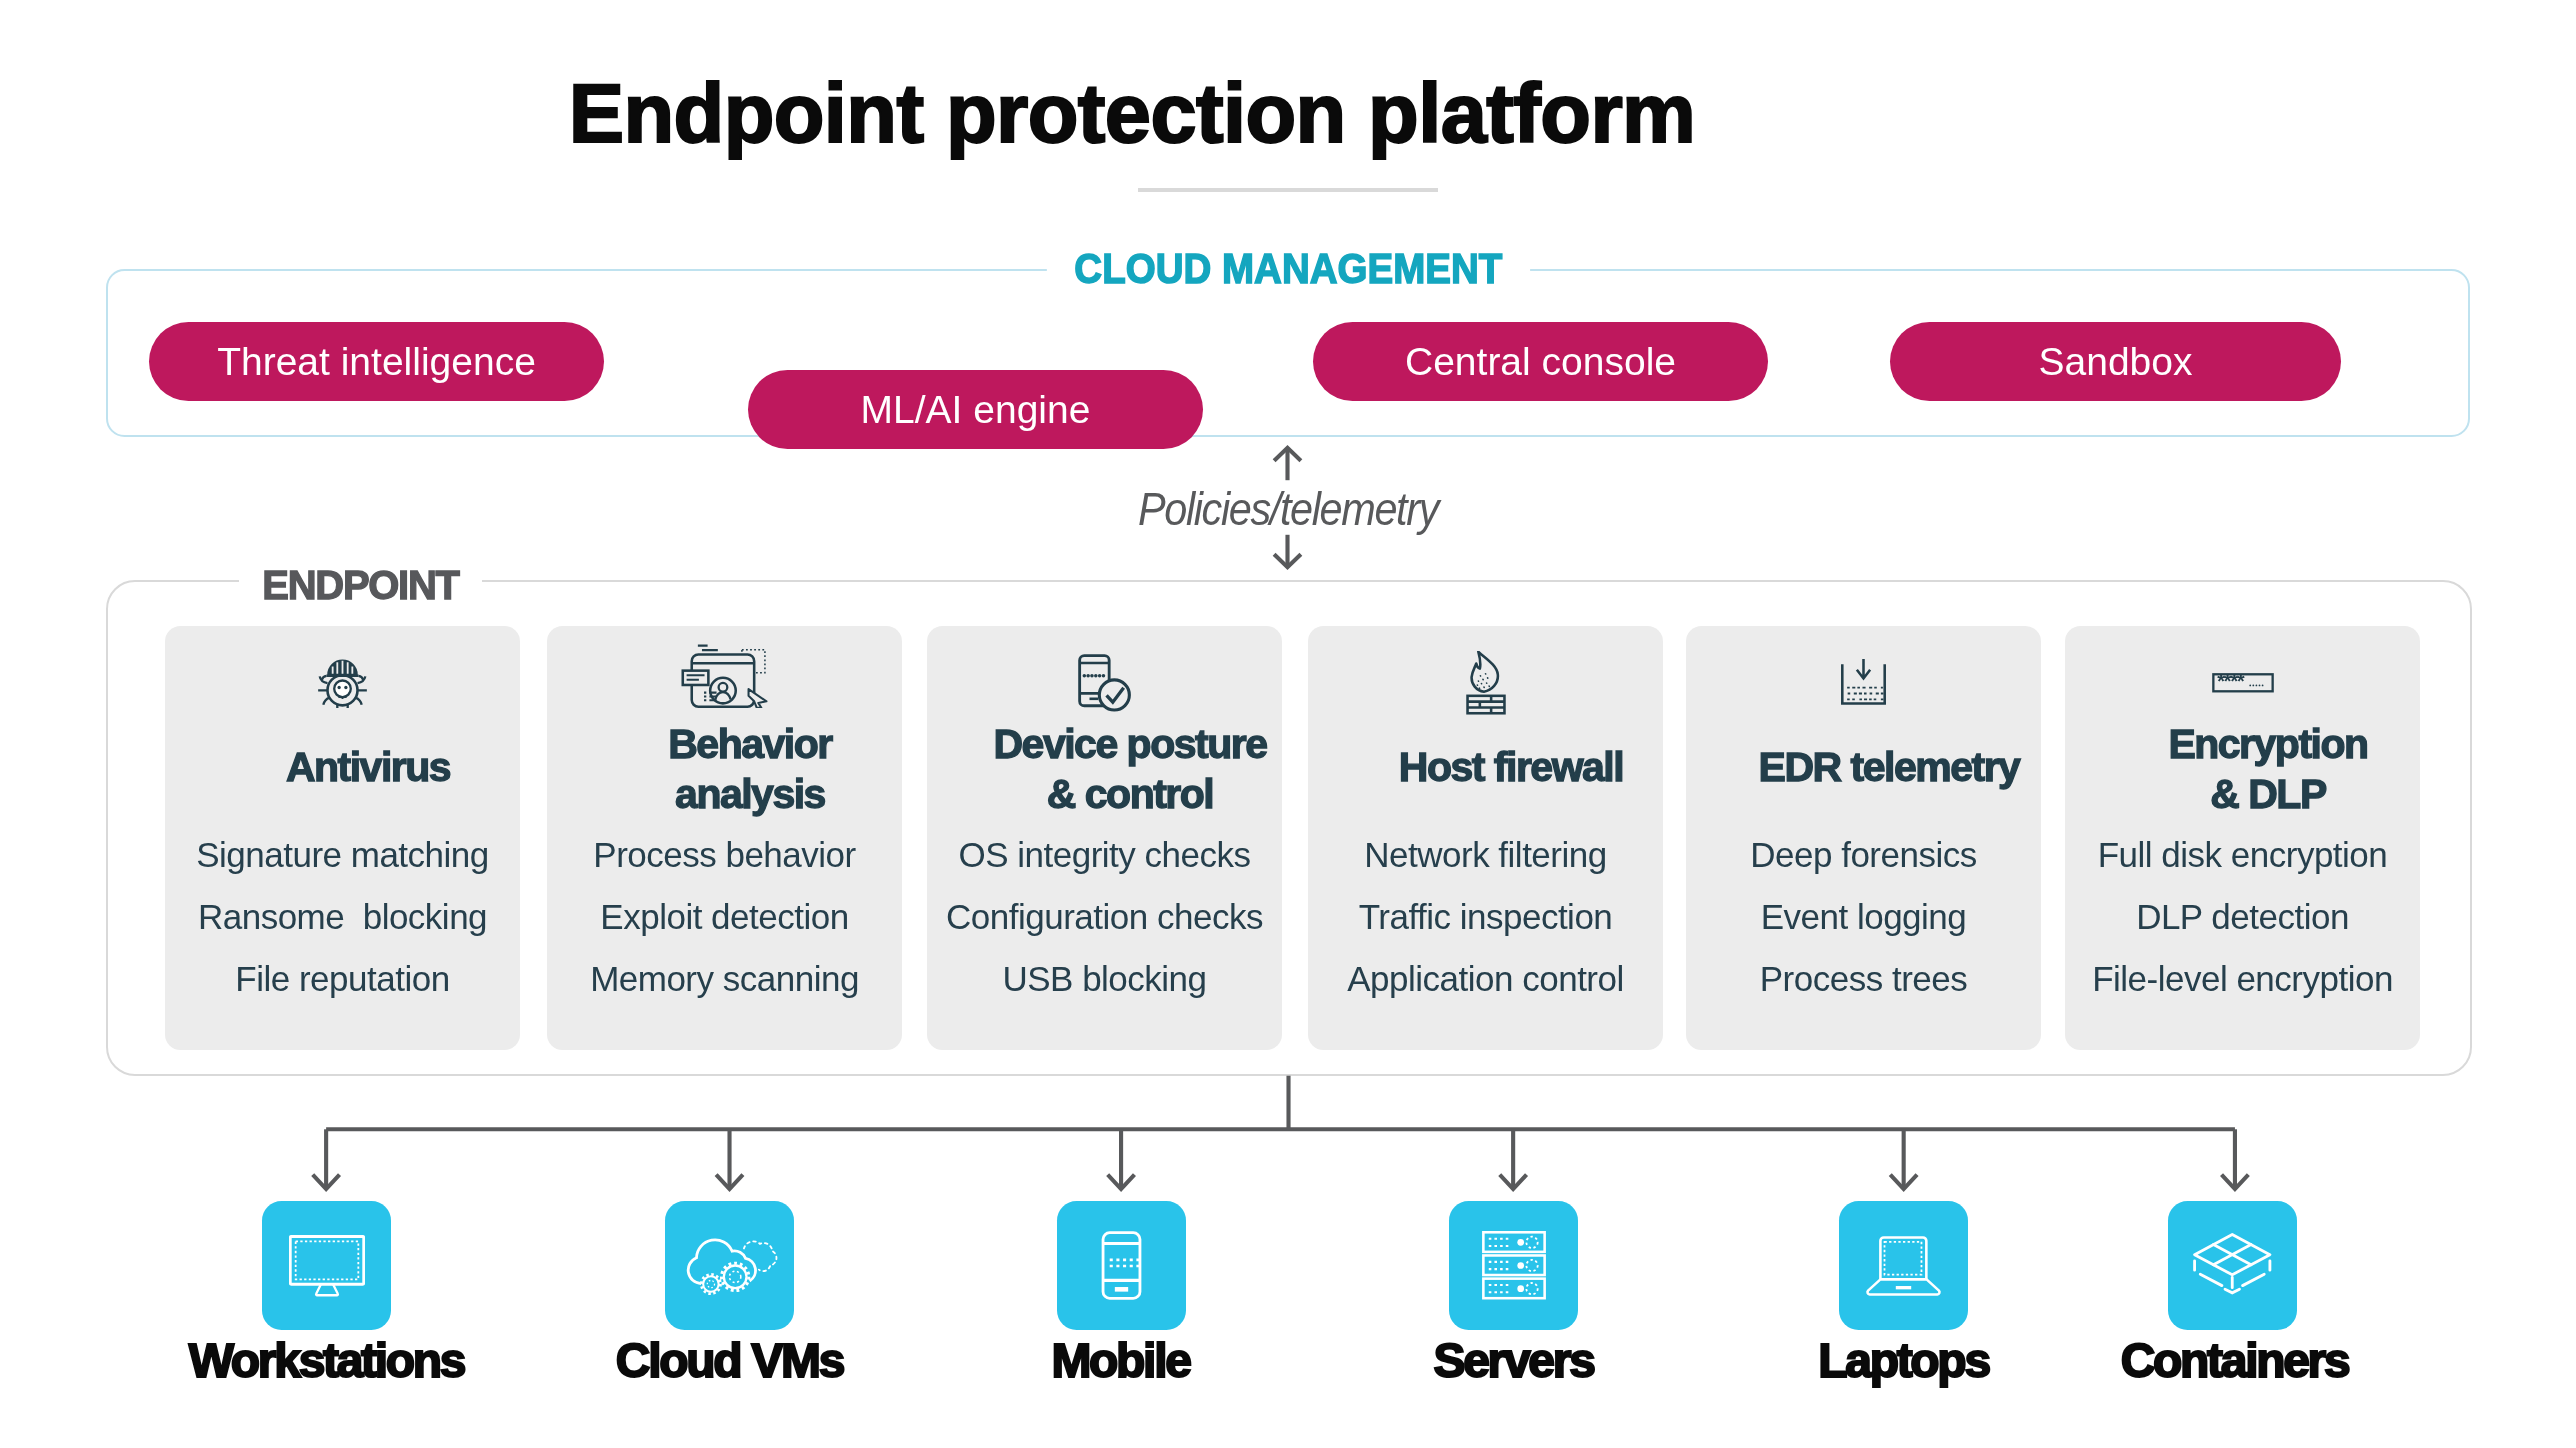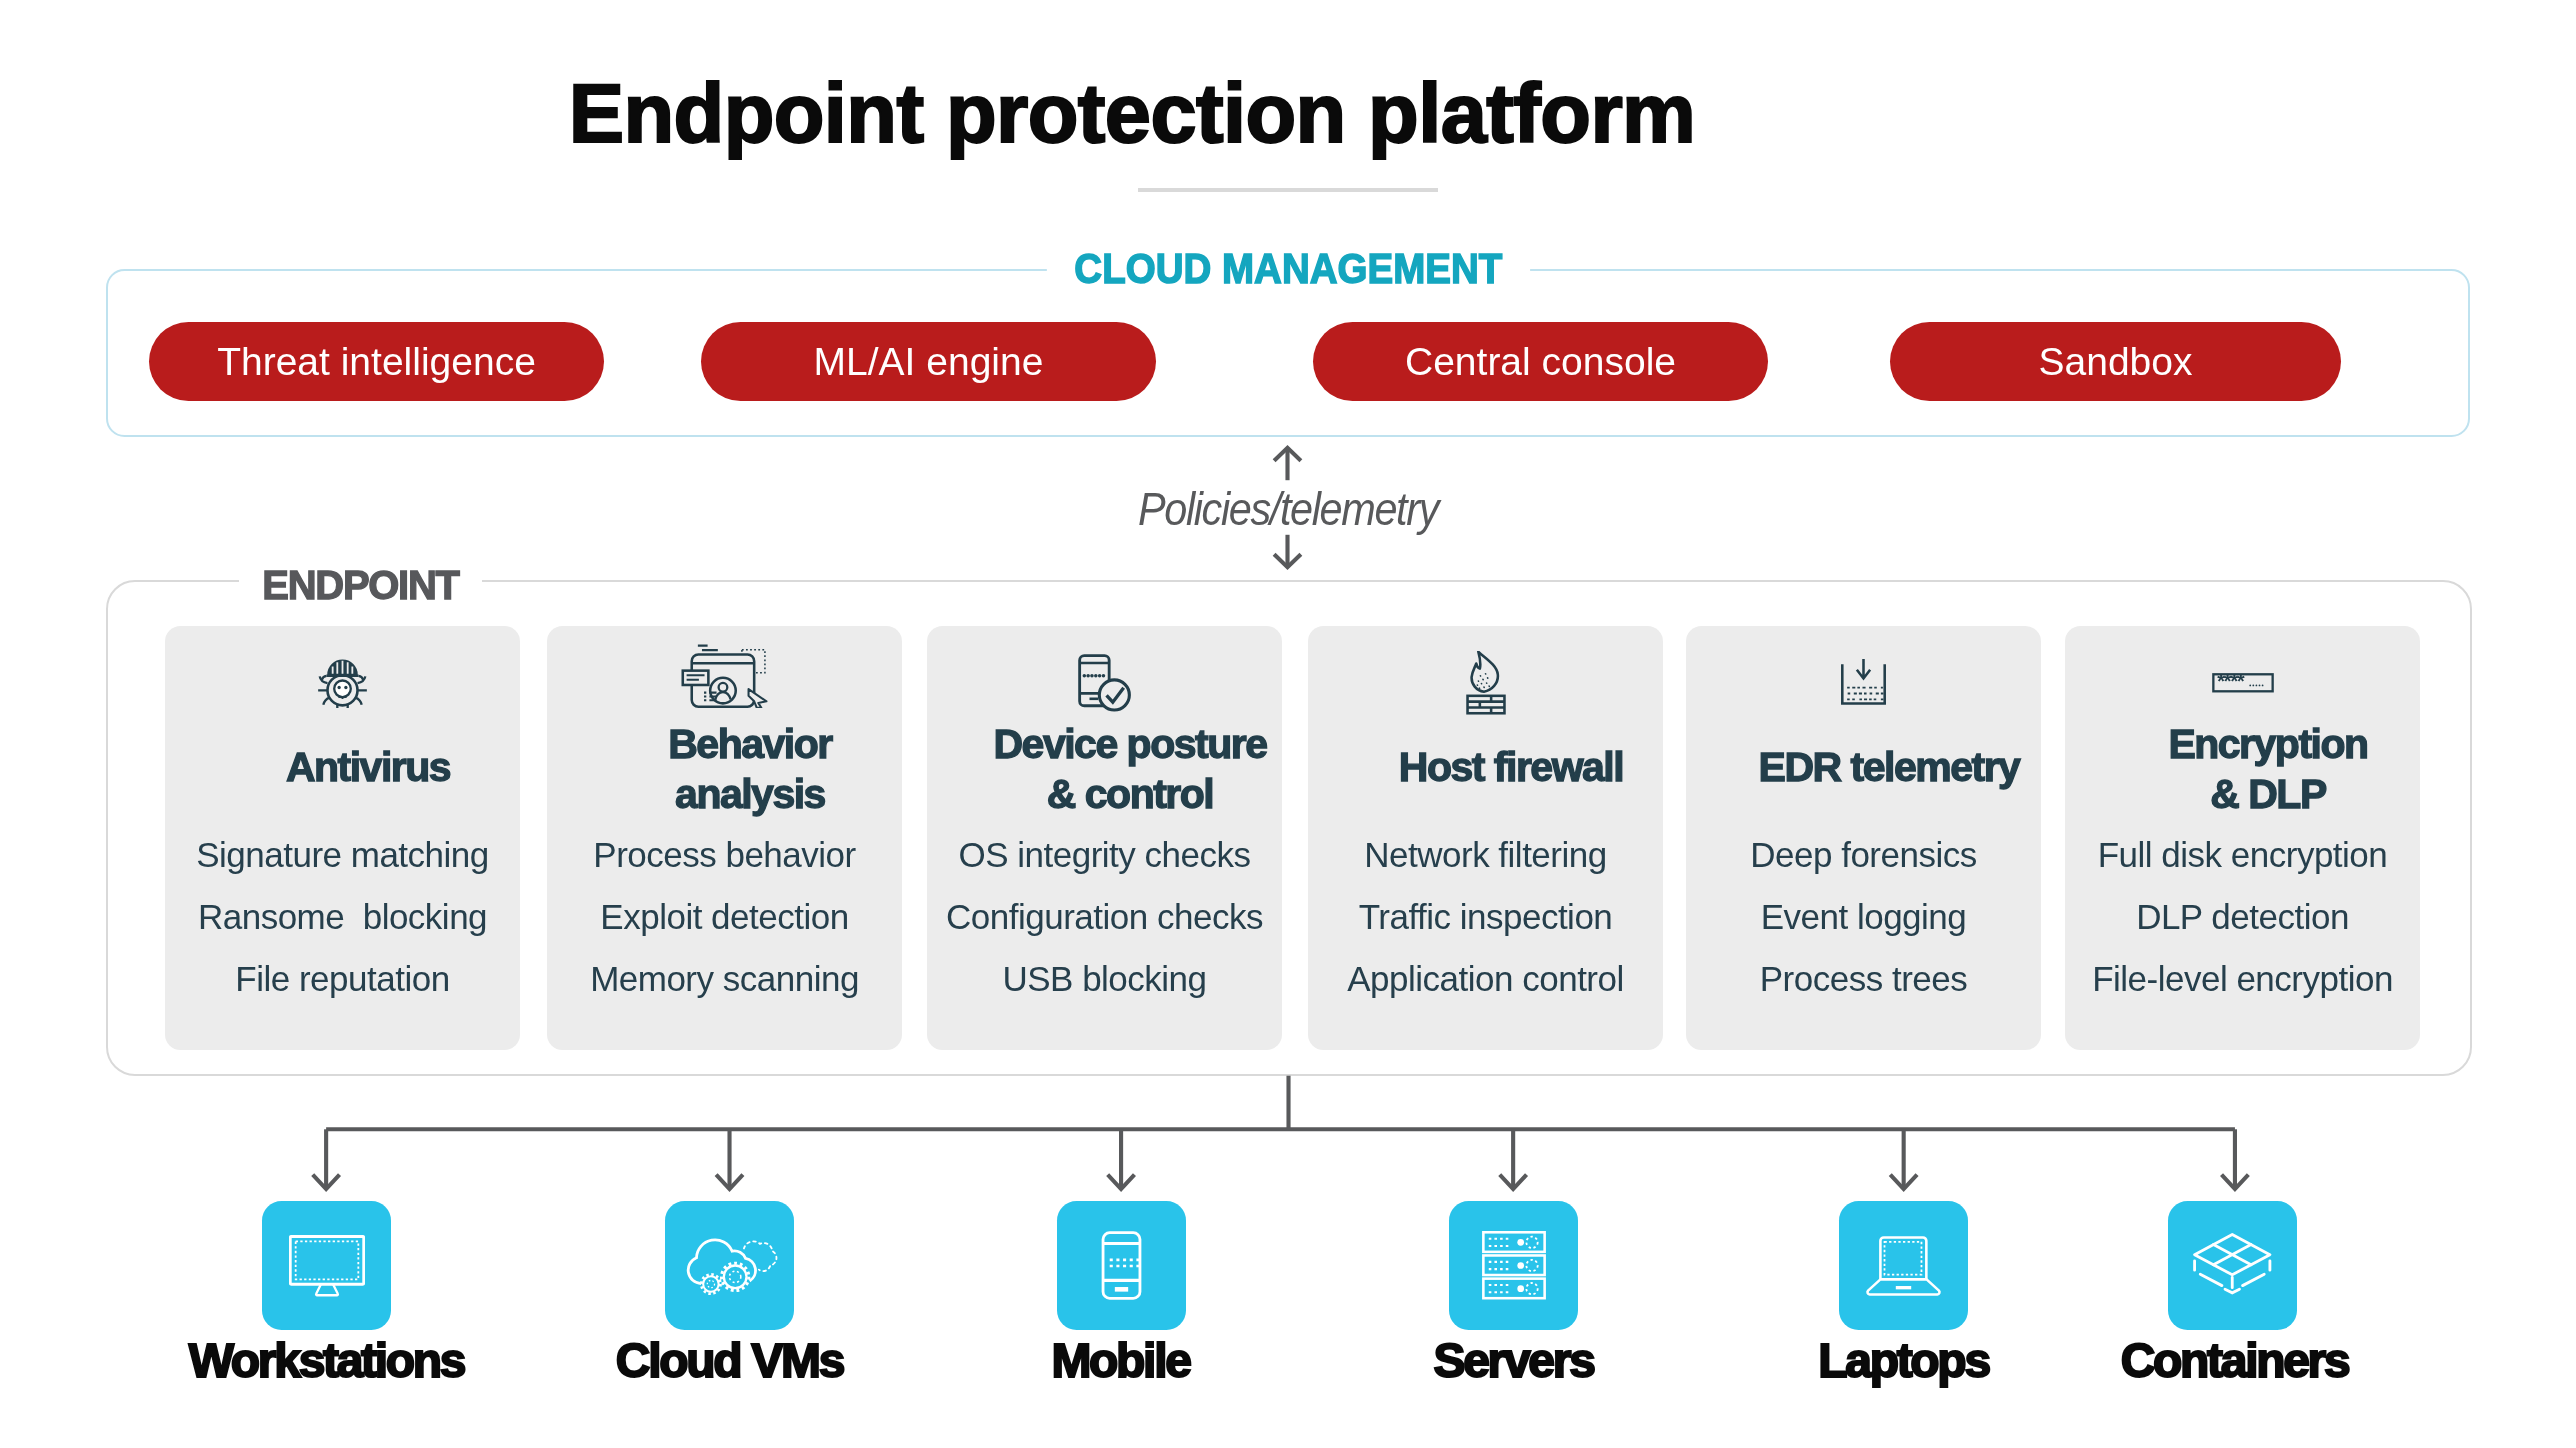--- a/index.html
+++ b/index.html
@@ -3,23 +3,23 @@
 <meta charset="utf-8">
 <style>
   html,body{margin:0;padding:0;}
   body{width:2576px;height:1449px;background:#ffffff;font-family:"Liberation Sans",sans-serif;position:relative;overflow:hidden;}
   .abs{position:absolute;}
   #title{left:0;top:72px;width:2264px;text-align:center;font-size:83px;font-weight:700;color:#0a0a0a;letter-spacing:-0.6px;line-height:1;-webkit-text-stroke:2.1px #0a0a0a;}
   #divider{left:1138px;top:188px;width:300px;height:4.1px;background:#d9d9d9;}
   #cloudbox{left:106px;top:269px;width:2364px;height:168px;border:2.1px solid #bfe2ef;border-radius:18.5px;box-sizing:border-box;}
   #cloudlabel{left:0;top:248px;width:2576px;text-align:center;line-height:1;}
   #cloudlabel span{display:inline-block;background:#ffffff;padding:0 30px;font-size:42px;font-weight:700;color:#14a6bf;letter-spacing:0px;transform:scaleX(0.917);-webkit-text-stroke:1.5px #14a6bf;}
-  .pill{position:absolute;top:322px;height:79px;background:#b91c1c;border-radius:40px;color:#ffffff;font-size:39px;text-align:center;line-height:79px;letter-spacing:0px;}
+  .pill{position:absolute;top:322px;height:79px;background:#be185d;border-radius:40px;color:#ffffff;font-size:39px;text-align:center;line-height:79px;letter-spacing:0px;}
   #pill1{left:149px;width:455px;}
-  #pill2{left:701px;width:455px;}
+  #pill2{left:748px;width:455px;margin-top:48px;}
   #pill3{left:1313px;width:455px;}
   #pill4{left:1890px;width:451px;}
   #policies{left:0;top:486px;width:2576px;text-align:center;font-size:46px;font-style:italic;color:#58595b;line-height:1;letter-spacing:-1.5px;transform:scaleX(0.9);}
   #endbox{left:106px;top:580px;width:2366px;height:496px;border:2.1px solid #d9d9d9;border-radius:29px;box-sizing:border-box;}
   #endlabel{left:216px;top:565px;width:289px;text-align:center;line-height:1;}
   #endlabel span{display:inline-block;background:#ffffff;padding:0 23px;font-size:40px;font-weight:700;color:#57585b;letter-spacing:-1.3px;-webkit-text-stroke:1.3px #57585b;}
   .card{position:absolute;top:626px;width:355px;height:424px;background:#ececec;border-radius:15.5px;}
   .icon{position:absolute;left:0;top:0;width:355px;height:82px;display:flex;align-items:flex-end;justify-content:center;}
   .ctitle{position:absolute;left:0;top:112px;width:406px;text-align:center;font-size:41px;font-weight:700;color:#233e4a;line-height:50px;letter-spacing:-1.5px;-webkit-text-stroke:1.3px #233e4a;}
   .cbody{position:absolute;left:0;top:0;width:355px;text-align:center;font-size:35px;color:#263f4c;line-height:62px;letter-spacing:-0.5px;}

